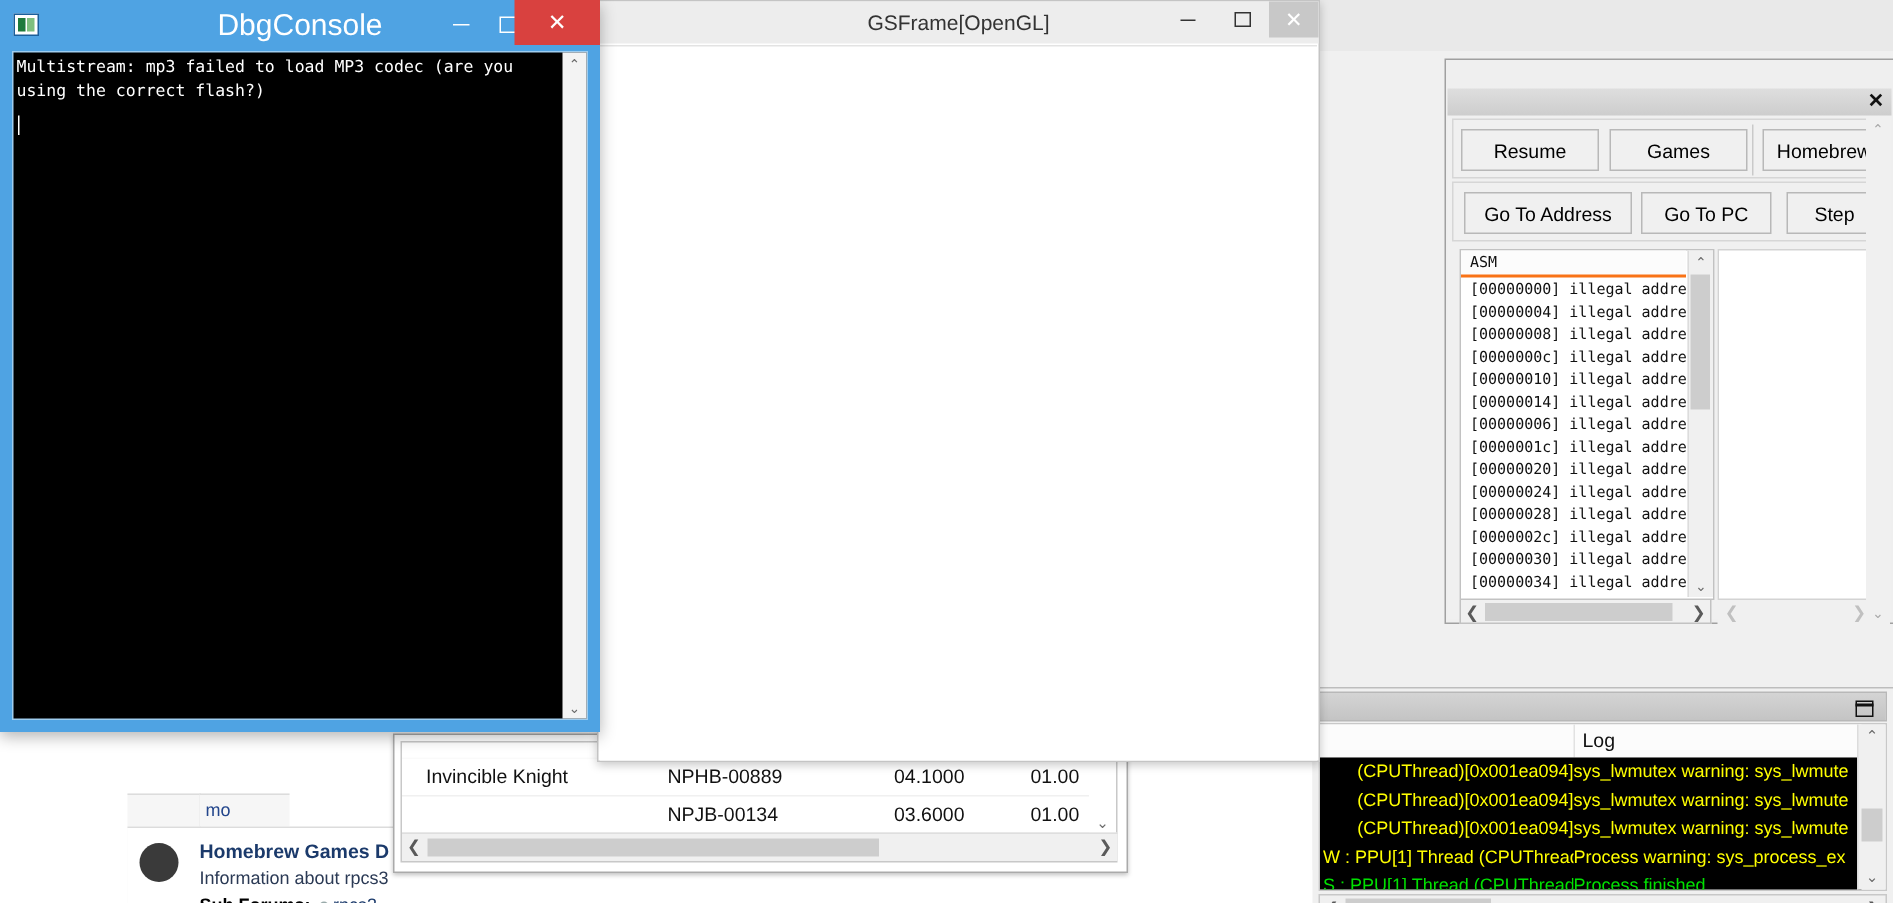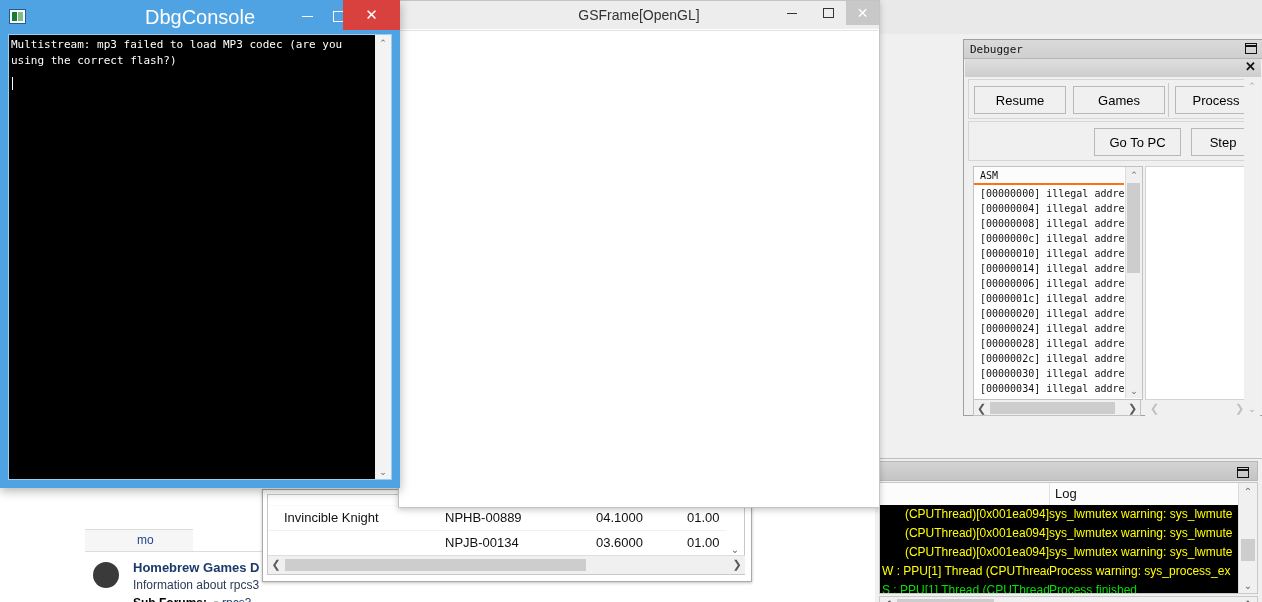--- a/index.html
+++ b/index.html
@@ -193,38 +193,35 @@
 
   </div>
 </div>
 
 <div class="abs" id="dark-strip"></div>
 
 <div class="abs" id="mainwin">
   <div class="abs" id="mainwin-top"></div>
 
   <div class="abs" id="dbgdock">
-    <div id="dbgdock-title">
-      <span class="t">Debugger</span>
-      <span id="dbgdock-float"></span>
-    </div>
 
     <div id="dbg-inner">
       <div id="dbg-closebar">
         <span id="dbg-close">✕</span>
       </div>
 
       <div class="btnrow" id="btnrow1">
         <div class="qbtn" id="b-resume">Resume</div>
         <div class="qbtn" id="b-stop">Games</div>
         <div id="sepv"></div>
-        <div class="qbtn" id="b-restart">Process</div>
+        <div class="qbtn" id="b-restart">Homebrew</div>
       </div>
 
       <div class="btnrow" id="btnrow2">
+        <div class="qbtn" id="b-goaddr">Go To Address</div>
         <div class="qbtn" id="b-gopc">Go To PC</div>
         <div class="qbtn" id="b-step">Step</div>
       </div>
 
       <div id="asmbox">
         <div id="asm-head">ASM</div>
         <div id="asm-list">
             <div class="asmline">[00000000] illegal addre</div>
             <div class="asmline">[00000004] illegal addre</div>
             <div class="asmline">[00000008] illegal addre</div>

